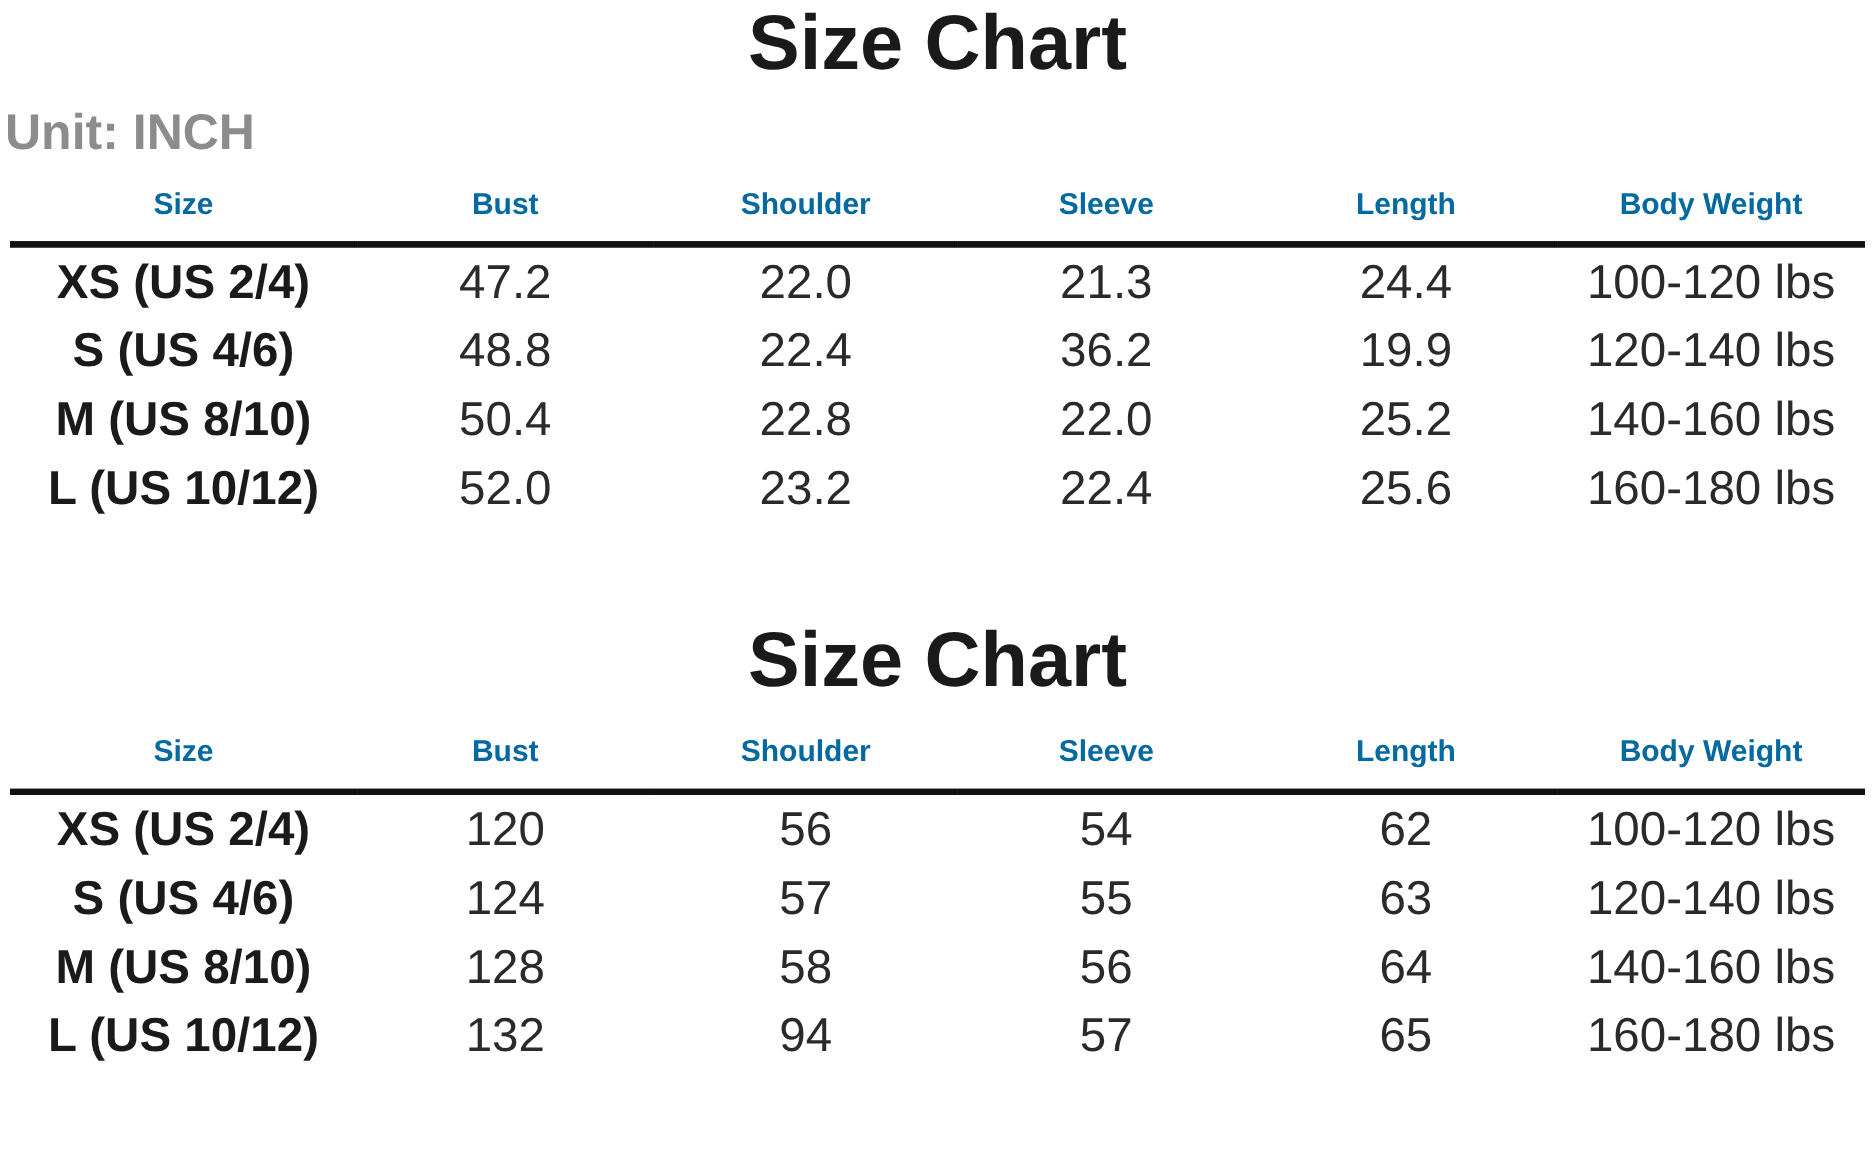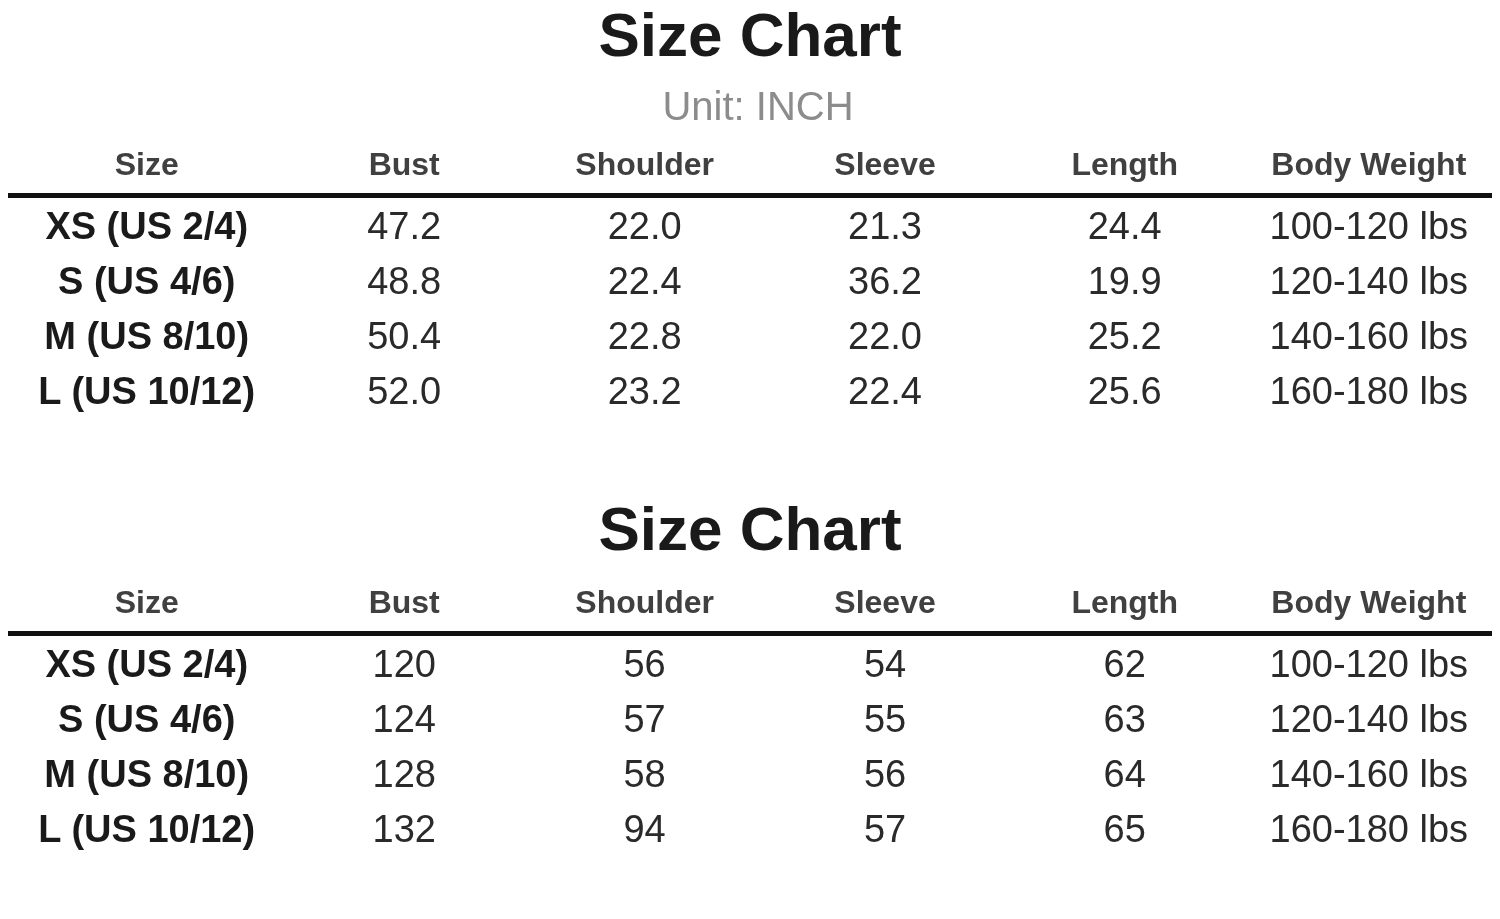--- a/index.html
+++ b/index.html
@@ -21,47 +21,47 @@
   .chart-title {
     margin: 4px;
     text-align: center;
     font-size: 62px;
     line-height: 62px;
     font-weight: 700;
     color: #1a1a1a;
     letter-spacing: 0px;
   }
   .unit-label {
-    margin: 20px 0 0 16px;
-    text-align: center;
+    margin: 20px 0 0 4px;
+    text-align: left;
     font-size: 40px;
     line-height: 40px;
-    font-weight: 400;
+    font-weight: 700;
     color: #8c8c8c;
   }
   table.size-table {
     width: calc(100% - 16px);
     margin: 0 auto;
     border-collapse: collapse;
     table-layout: fixed;
   }
   col.c1 { width: 18.7%; }
   col.c2 { width: 16.0%; }
   col.c3 { width: 16.4%; }
   col.c4 { width: 16.0%; }
   col.c5 { width: 16.3%; }
   col.c6 { width: 16.6%; }
   table.size-table thead th {
-    font-size: 32px;
+    font-size: 24px;
     line-height: 34px;
     font-weight: 700;
     text-align: center;
     padding: 21px 0 12px 0;
     border-bottom: 5px solid #111111;
-    color: #404040;
+    color: #0369a1;
   }
   table.size-table tbody th,
   table.size-table tbody td {
     height: 55px;
     text-align: center;
     vertical-align: middle;
     font-size: 38px;
     line-height: 38px;
     padding: 0;
     white-space: nowrap;

